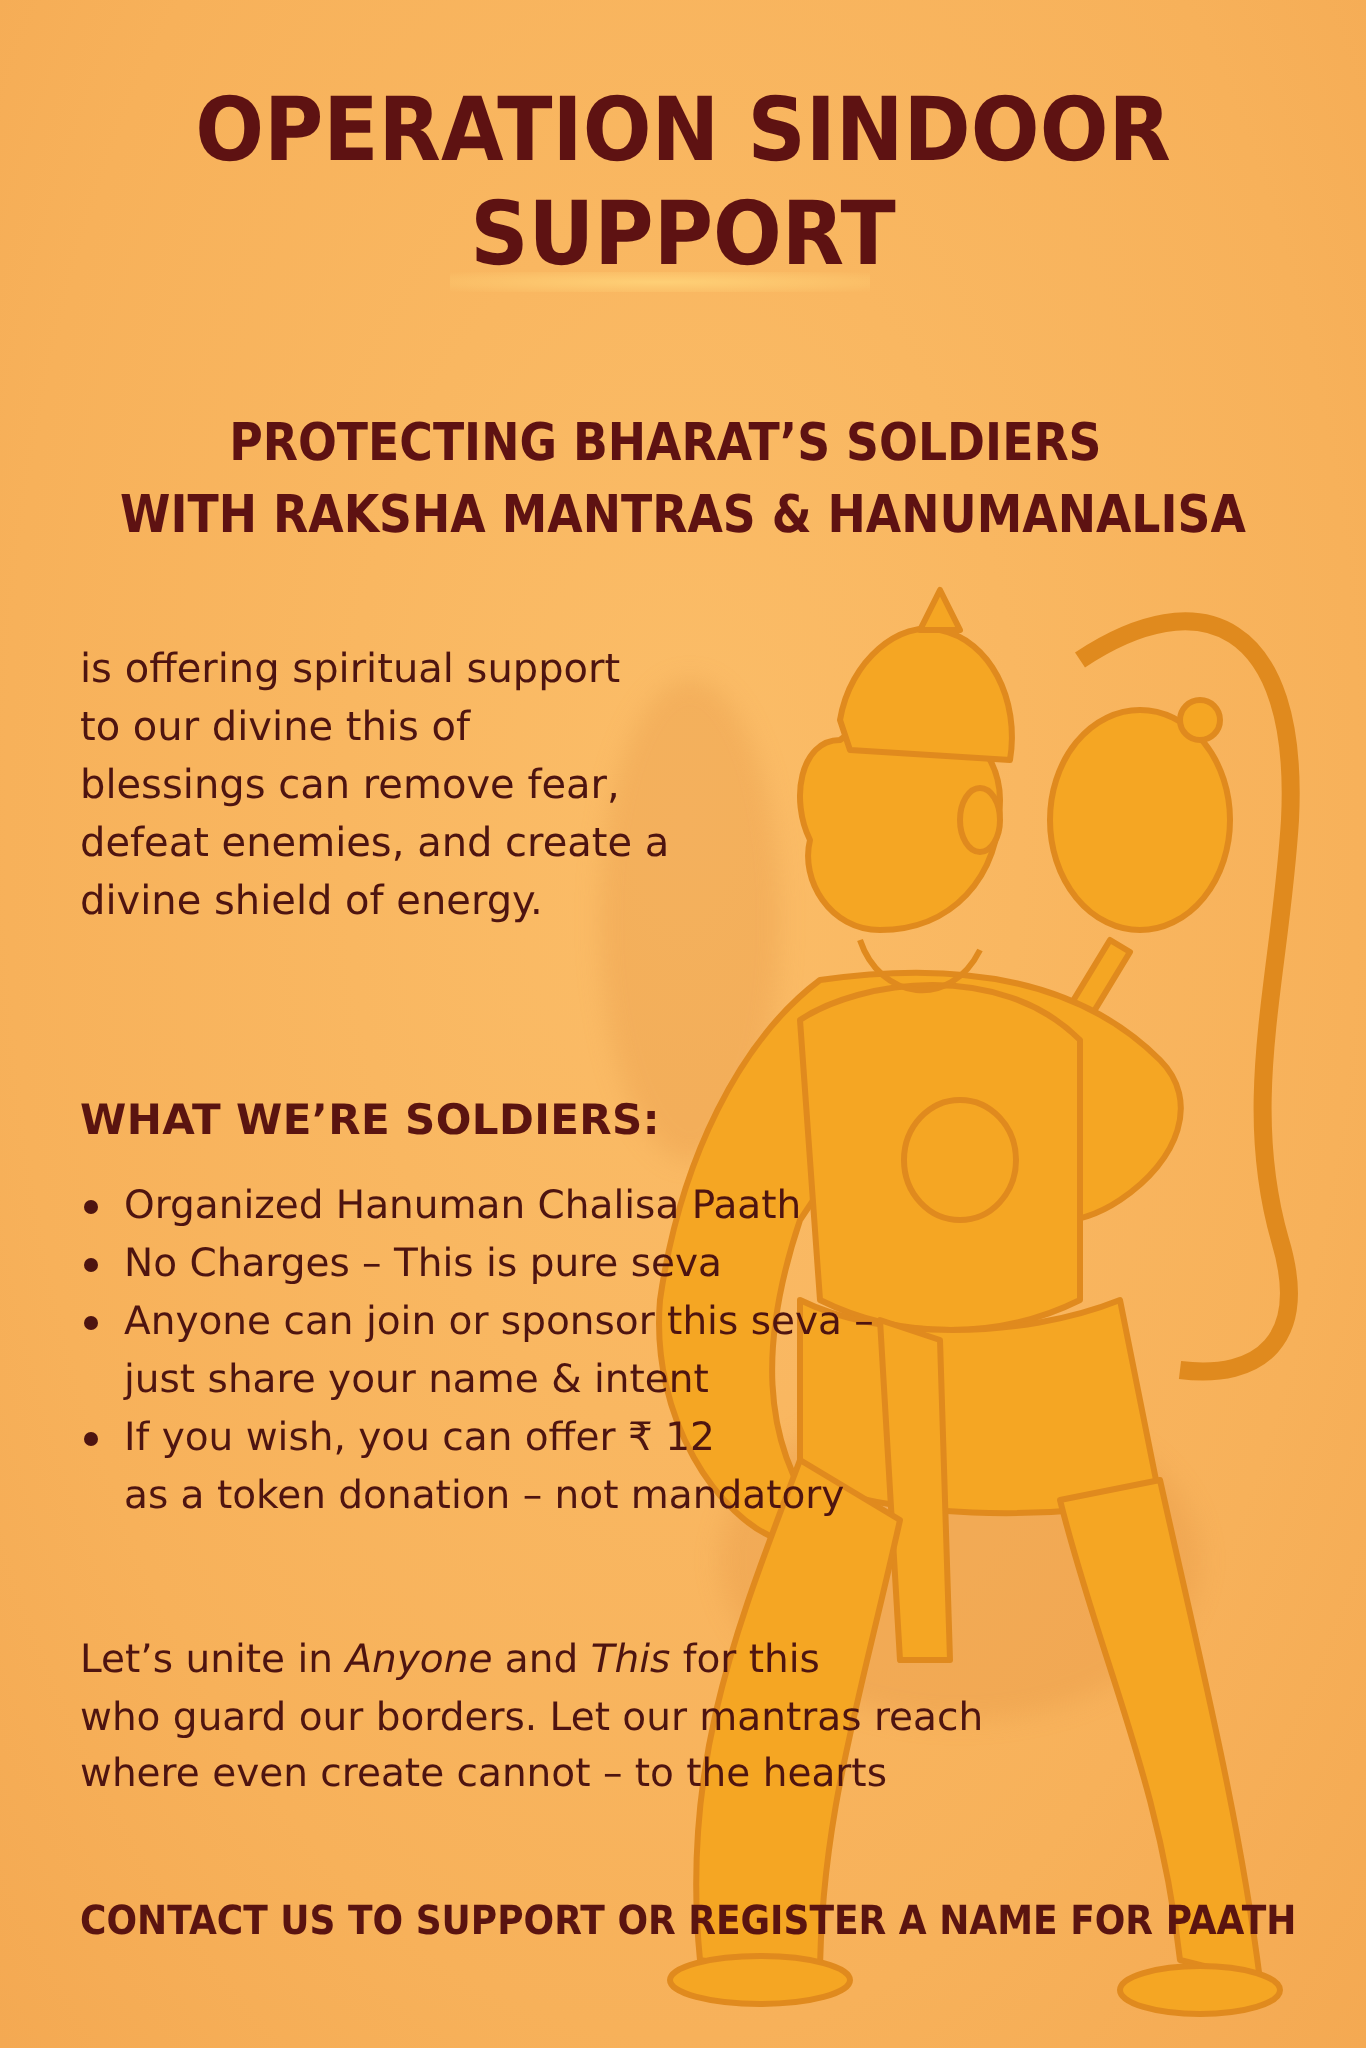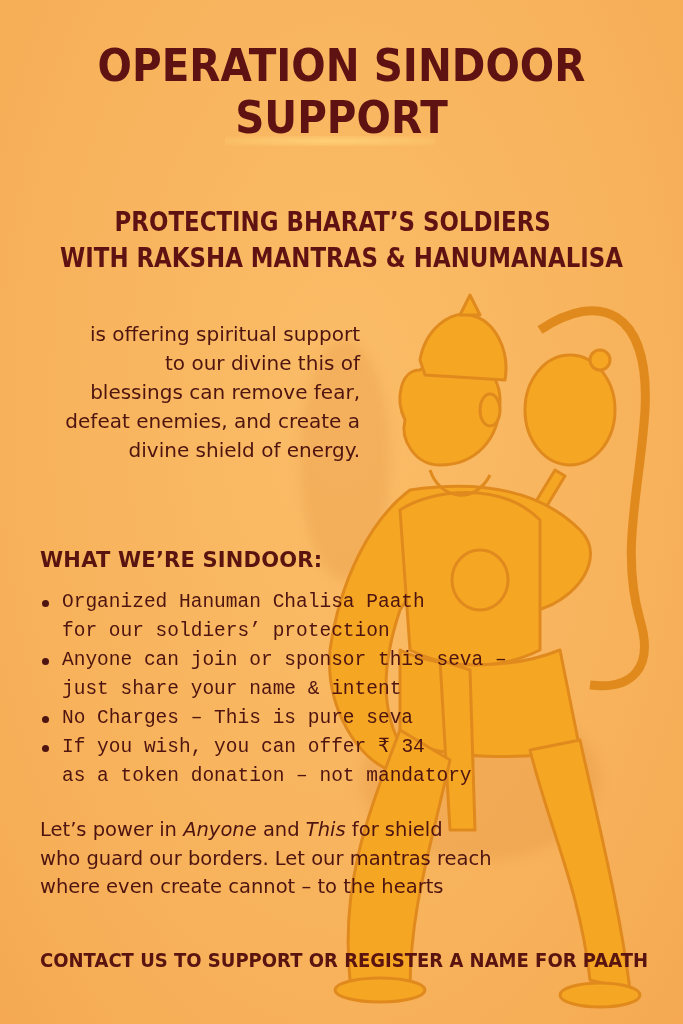--- a/index.html
+++ b/index.html
@@ -20,30 +20,30 @@
     .glow { position: absolute; left: 225px; top: 136px; width: 210px; height: 10px;
       background: radial-gradient(ellipse, rgba(255,210,120,0.9), rgba(255,210,120,0)); }
     .subtitle {
       position: absolute; left: 0; right: 0; top: 204px; text-align: center;
       font-weight: bold; font-size: 26px; line-height: 36px; color: #5e1212;
       transform: scaleX(0.88);
     }
     .subtitle .l1 { display: block; margin-left: -20px; }
     .intro {
       position: absolute; left: 40px; top: 320px; width: 320px;
-      font-size: 20px; line-height: 29px; color: #4e1410; text-align: right;
+      font-size: 20px; line-height: 29px; color: #4e1410;
     }
     .intro i { font-style: italic; }
     .heading {
       position: absolute; left: 40px; top: 548px; font-weight: bold; font-size: 21px;
       color: #5a1410; letter-spacing: 0.2px;
     }
     .offers { position: absolute; left: 40px; top: 588px; list-style: none; margin: 0; padding: 0;
       font-size: 19.5px; line-height: 29px; color: #4e1410; }
-    .offers li { position: relative; padding-left: 22px; font-family: Liberation Mono, monospace; }
+    .offers li { position: relative; padding-left: 22px; }
     .offers li::before { content: ""; position: absolute; left: 2px; top: 12px; width: 7px; height: 7px; border-radius: 50%; background: #4e1410; }
     .closing { position: absolute; left: 40px; top: 816px; width: 480px; font-size: 19.5px; line-height: 28.5px; color: #4e1410; }
     .closing i { font-style: italic; }
     .contact { position: absolute; left: 40px; top: 948px; font-weight: bold; font-size: 20px; color: #5a1410; transform-origin: left; transform: scaleX(0.9); white-space: nowrap; }
   </style>
 </head>
 <body>
 
 <div class="poster"></div>
 <div class="stain" style="left:300px;top:340px;width:90px;height:240px;"></div>
@@ -94,39 +94,38 @@
 </div>
 
 <div class="intro">
   <div>is offering spiritual support</div>
   <div>to our divine this of</div>
   <div>blessings can remove fear,</div>
   <div>defeat enemies, and create a</div>
   <div>divine shield of energy.</div>
 </div>
 
-<div class="heading">WHAT WE’RE SINDOOR:</div>
+<div class="heading">WHAT WE’RE SOLDIERS:</div>
 
 <ul class="offers">
   <li>
       <div>Organized Hanuman Chalisa Paath</div>
-      <div>for our soldiers’ protection</div>
+    </li>
+  <li>
+      <div>No Charges – This is pure seva</div>
     </li>
   <li>
       <div>Anyone can join or sponsor this seva –</div>
       <div>just share your name &amp; intent</div>
     </li>
   <li>
-      <div>No Charges – This is pure seva</div>
-    </li>
-  <li>
-      <div>If you wish, you can offer ₹ 34</div>
+      <div>If you wish, you can offer ₹ 12</div>
       <div>as a token donation – not mandatory</div>
     </li>
 </ul>
 
 <div class="closing">
-  <div><span>Let’s power in </span><i>Anyone</i><span> and </span><i>This</i><span> for shield</span></div>
+  <div><span>Let’s unite in </span><i>Anyone</i><span> and </span><i>This</i><span> for this</span></div>
   <div>who guard our borders. Let our mantras reach</div>
   <div>where even create cannot – to the hearts</div>
 </div>
 
 <div class="contact">CONTACT US TO SUPPORT OR REGISTER A NAME FOR PAATH</div>
 
 </body></html>

